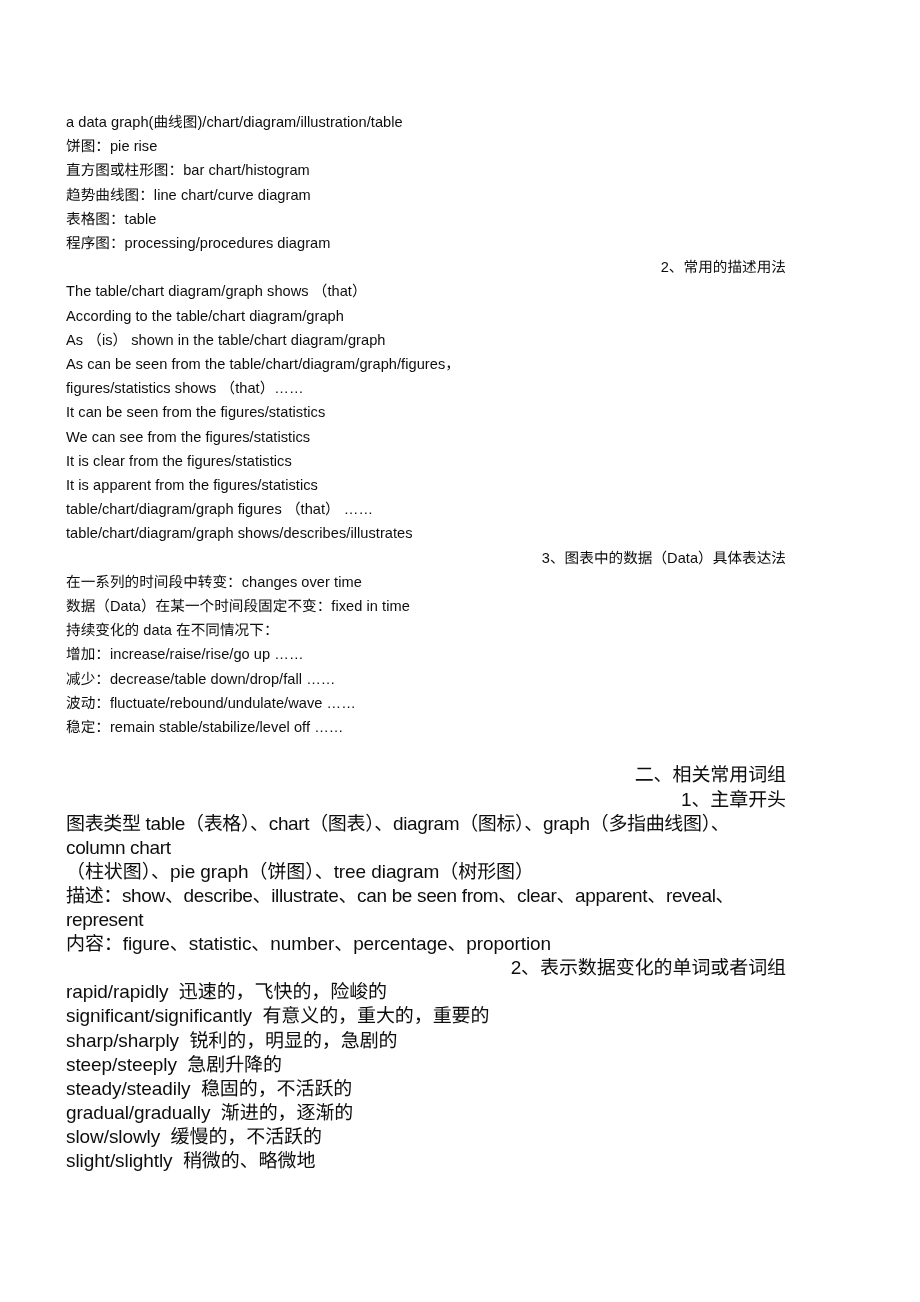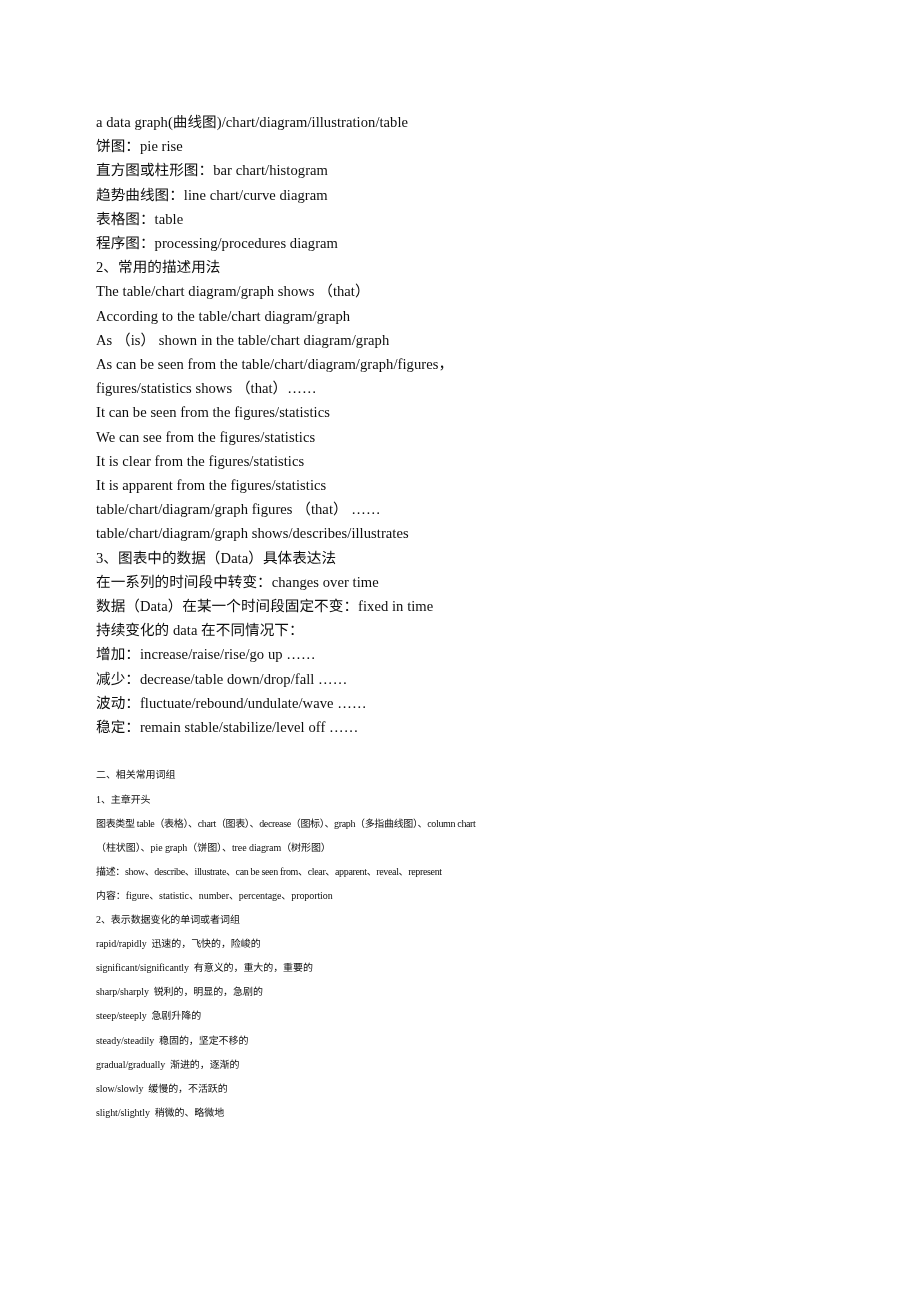--- a/index.html
+++ b/index.html
@@ -16,49 +16,49 @@
     color: #000000;
     -webkit-font-smoothing: antialiased;
   }
   .page {
     position: absolute;
     left: 0;
     top: 0;
     width: 920px;
     height: 1302px;
     box-sizing: border-box;
-    padding: 110px 60px 0 96px;
-    font-family: Liberation Serif, serif;
+    padding: 110px 60px 0 66px;
   }
   .doc-body {
     width: 720px;
   }
   .line {
     display: block;
     font-size: 14.6px;
     line-height: 24.2px;
     white-space: pre-wrap;
     letter-spacing: 0.05px;
     color: #0d0d0d;
   }
   
   .sec2 .line {
-    font-size: 10px;
+    font-size: 19px;
     line-height: 24.1px;
     letter-spacing: -0.08px;
   }
   .sec2 .line.wide {
     letter-spacing: -0.35px;
   }
   .spacer {
     display: block;
     height: 24.2px;
   }
   .heading {
     font-weight: 400;
+    text-align: right;
   }
 </style>
 </head>
 <body>
 
 <div class="page">
   <div class="doc-body">
 
     <div class="sec1">
       <span class="line">a data graph(曲线图)/chart/diagram/illustration/table</span>
@@ -92,31 +92,31 @@
       <span class="line">波动：fluctuate/rebound/undulate/wave ……</span>
       <span class="line">稳定：remain stable/stabilize/level off ……</span>
     </div>
 
     <span class="spacer"></span>
 
     <div class="sec2">
       <span class="line heading">二、相关常用词组</span>
       <span class="line heading">1、主章开头</span>
 
-      <span class="line wide">图表类型 table（表格）、chart（图表）、decrease（图标）、graph（多指曲线图）、column chart</span>
+      <span class="line wide">图表类型 table（表格）、chart（图表）、diagram（图标）、graph（多指曲线图）、column chart</span>
       <span class="line">（柱状图）、pie graph（饼图）、tree diagram（树形图）</span>
       <span class="line wide">描述：show、describe、illustrate、can be seen from、clear、apparent、reveal、represent</span>
       <span class="line">内容：figure、statistic、number、percentage、proportion</span>
 
       <span class="line heading">2、表示数据变化的单词或者词组</span>
 
       <span class="line">rapid/rapidly  迅速的，飞快的，险峻的</span>
       <span class="line">significant/significantly  有意义的，重大的，重要的</span>
       <span class="line">sharp/sharply  锐利的，明显的，急剧的</span>
       <span class="line">steep/steeply  急剧升降的</span>
-      <span class="line">steady/steadily  稳固的，坚定不移的</span>
+      <span class="line">steady/steadily  稳固的，不活跃的</span>
       <span class="line">gradual/gradually  渐进的，逐渐的</span>
       <span class="line">slow/slowly  缓慢的，不活跃的</span>
       <span class="line">slight/slightly  稍微的、略微地</span>
     </div>
 
   </div>
 </div>
 
 </body></html>

